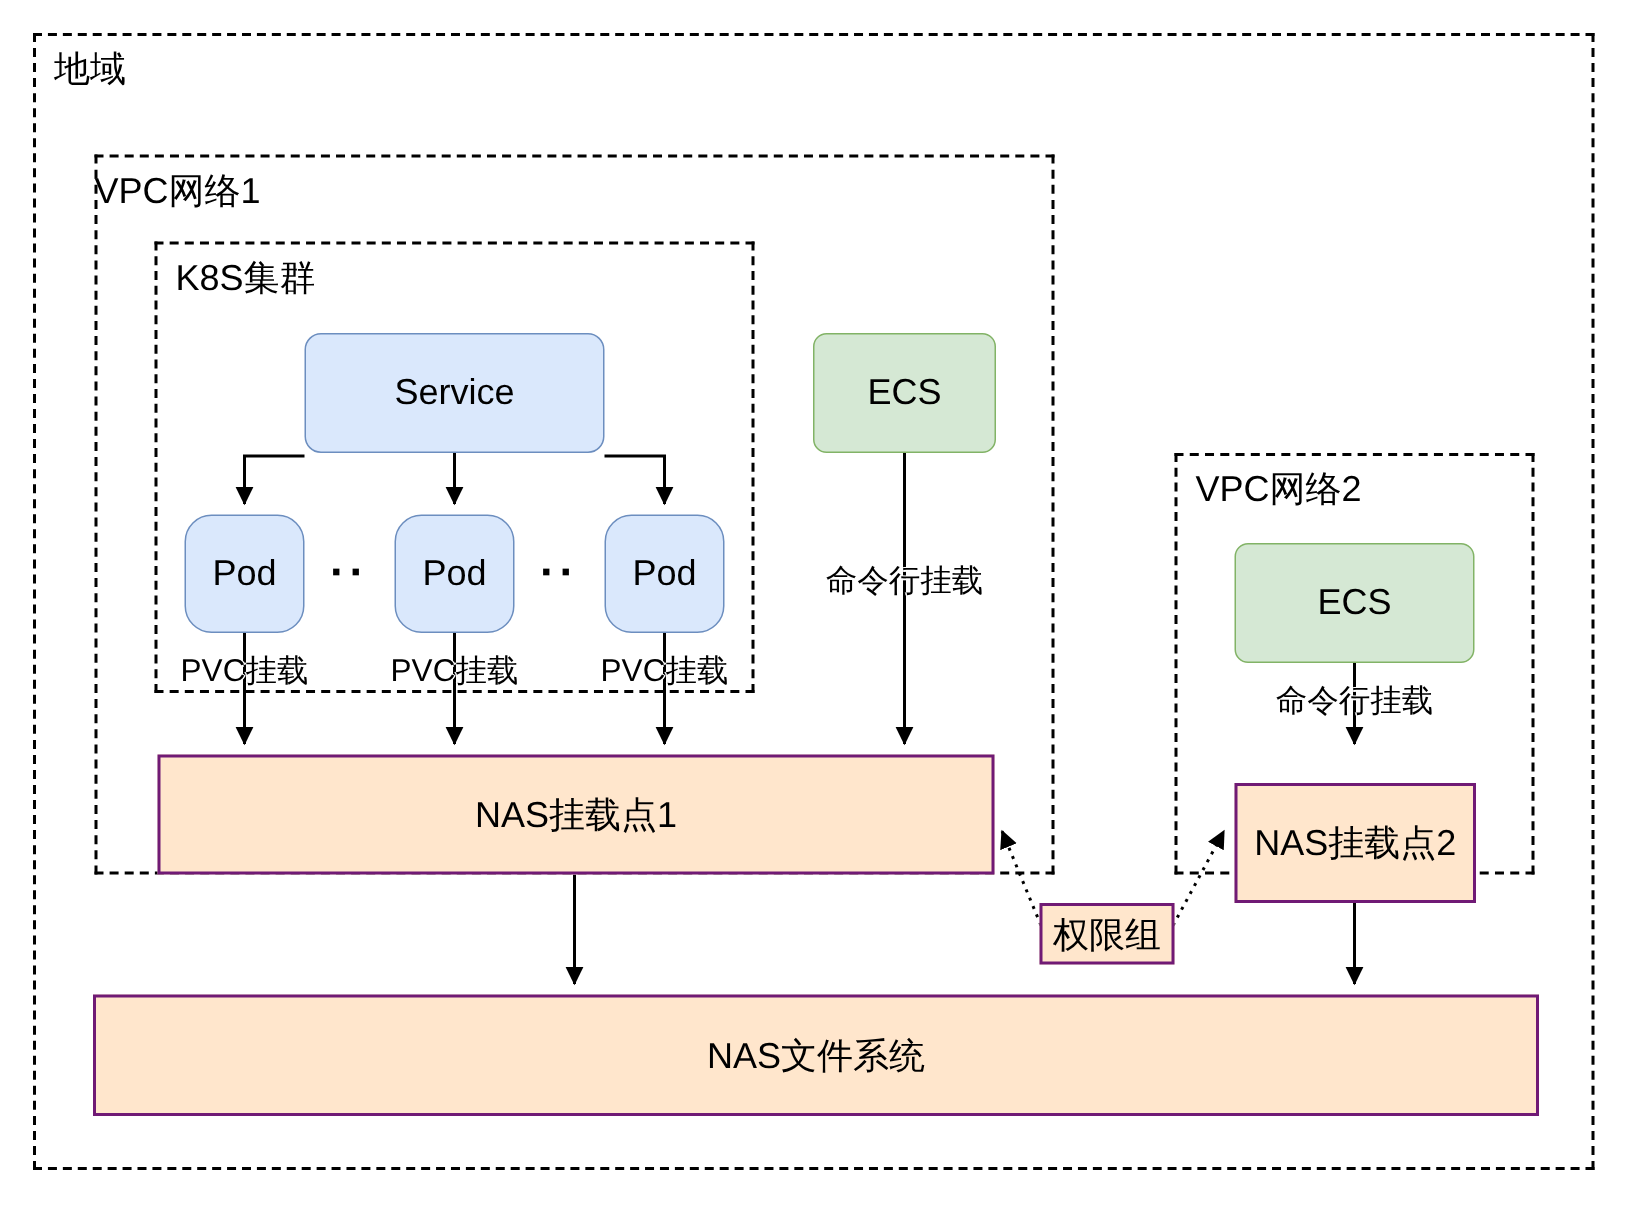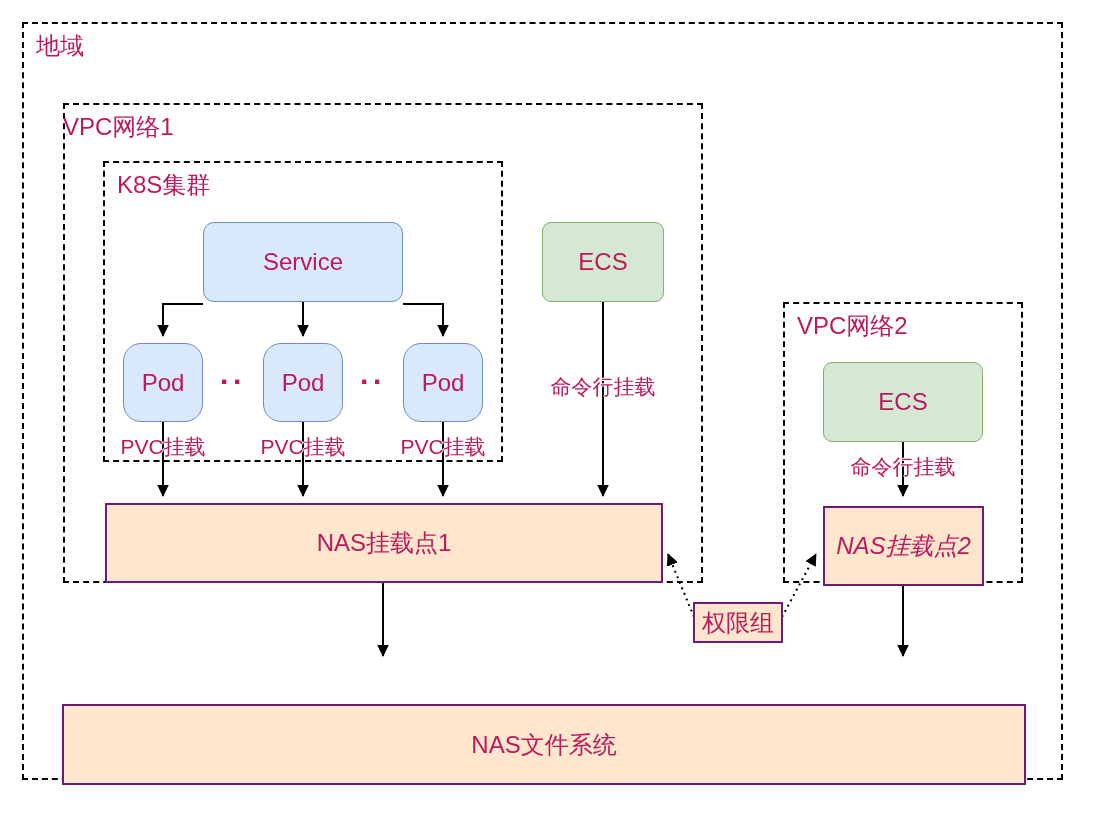--- a/index.html
+++ b/index.html
@@ -2,21 +2,21 @@
 <html><head>
 <meta charset="utf-8">
 <style>
   html, body { margin: 0; padding: 0; background: #ffffff; }
   .canvas {
     position: relative;
     width: 1094px;
     height: 814px;
     background: #ffffff;
     font-family: "Liberation Sans", "DejaVu Sans", sans-serif;
-    color: #be185d;
+    color: #000000;
     overflow: hidden;
   }
   .edges {
     position: absolute;
     left: 0; top: 0;
     width: 1094px; height: 814px;
     z-index: 1;
     pointer-events: none;
   }
   .edge { stroke: #000000; stroke-width: 2; fill: none; }
@@ -118,19 +118,19 @@
   <div class="edge-label" style="left:243px; top:433px; width:120px;">PVC挂载</div>
   <div class="edge-label" style="left:383px; top:433px; width:120px;">PVC挂载</div>
 
   <div class="node green" style="left:542px; top:222px; width:122px; height:80px;">ECS</div>
   <div class="edge-label" style="left:523px; top:373px; width:160px;">命令行挂载</div>
 
   <div class="node green" style="left:823px; top:362px; width:160px; height:80px;">ECS</div>
   <div class="edge-label" style="left:823px; top:453px; width:160px;">命令行挂载</div>
 
   <div class="node orange" style="left:105px; top:503px; width:558px; height:80px;">NAS挂载点1</div>
-  <div class="node orange" style="left:823px; top:506px; width:161px; height:80px;font-style:italic;">NAS挂载点2</div>
+  <div class="node orange" style="left:823px; top:522px; width:161px; height:80px;">NAS挂载点2</div>
 
   <div class="node orange" style="left:693px; top:602px; width:90px; height:41px;">权限组</div>
 
-  <div class="node orange" style="left:62px; top:663px; width:964px; height:81px;margin-top:41px;">NAS文件系统</div>
+  <div class="node orange" style="left:62px; top:663px; width:964px; height:81px;">NAS文件系统</div>
 
 </div>
 
 </body></html>

